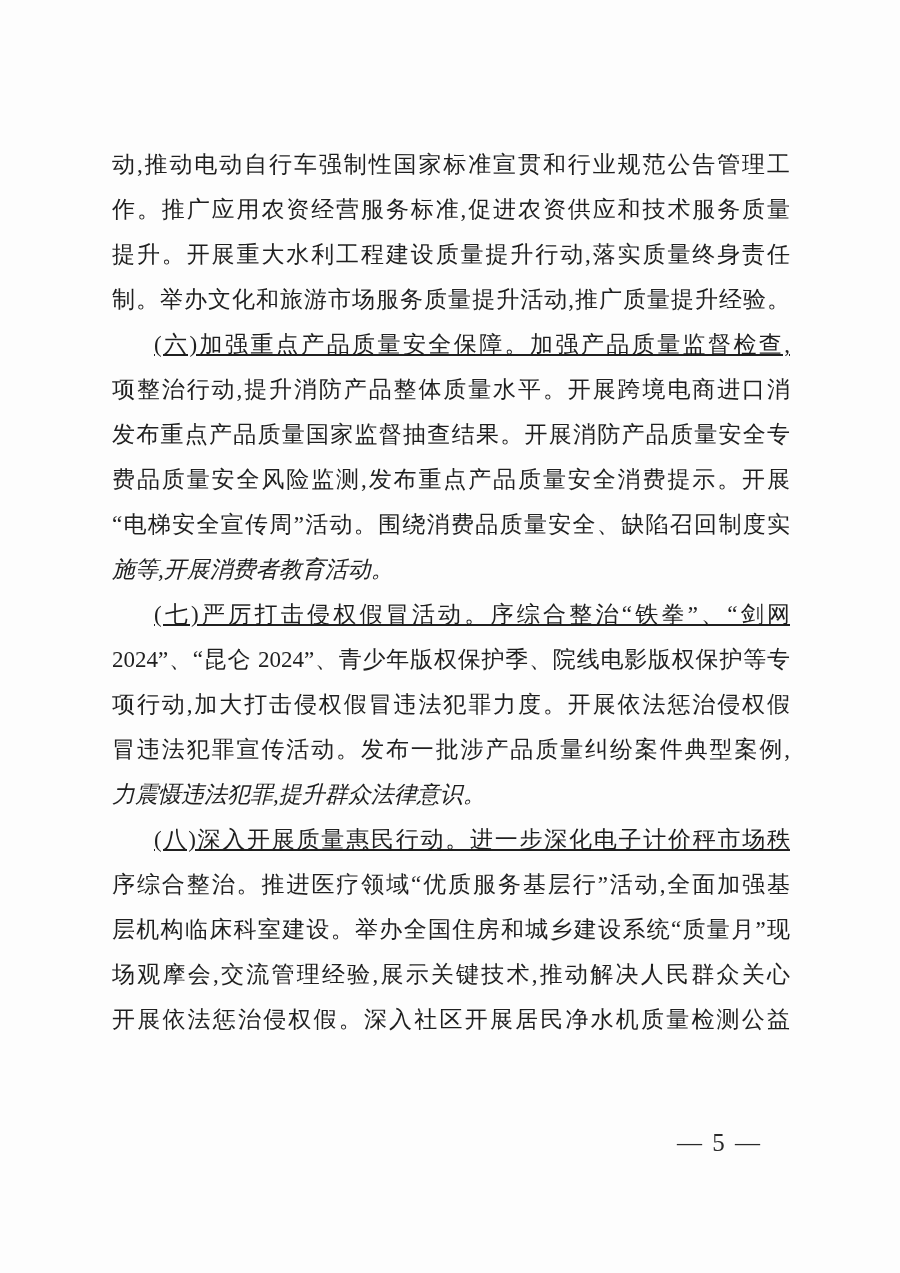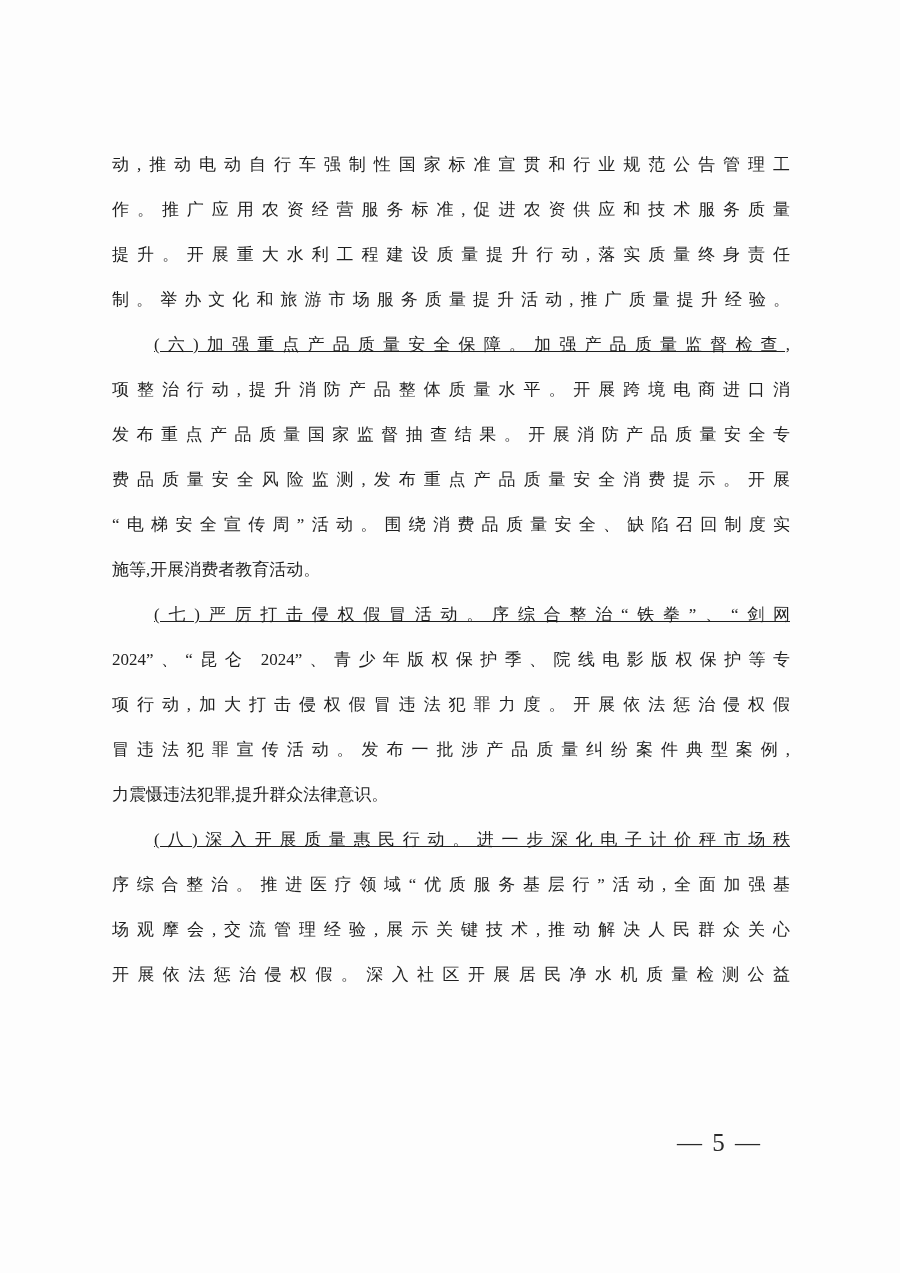--- a/index.html
+++ b/index.html
@@ -18,33 +18,34 @@
   }
   .text-block {
     position: absolute;
     left: 112px;
     top: 142px;
     width: 678px;
   }
   .tline {
     height: 45px;
     line-height: 45px;
-    font-size: 17px;
+    font-size: 23px;
     text-align: justify;
     text-align-last: justify;
     white-space: normal;
     overflow: hidden;
   }
   .tline.indent {
     padding-left: 42px;
     text-decoration: underline;
   }
   .tline.short {
     text-align: center;
     text-align-last: left;
+    font-style: italic;
   }
   .page-footer {
     position: absolute;
     top: 1128px;
     right: 138px;
     font-size: 25px;
     line-height: 30px;
     letter-spacing: 2px;
     color: #2a2a2a;
     font-family: "Liberation Serif", "DejaVu Serif", serif;
@@ -77,20 +78,21 @@
       <div class="tline indent">(七)严厉打击侵权假冒活动。序综合整治“铁拳”、“剑网</div>
       <div class="tline">2024”、“昆仑 2024”、青少年版权保护季、院线电影版权保护等专</div>
       <div class="tline">项行动,加大打击侵权假冒违法犯罪力度。开展依法惩治侵权假</div>
       <div class="tline">冒违法犯罪宣传活动。发布一批涉产品质量纠纷案件典型案例,</div>
       <div class="tline short">力震慑违法犯罪,提升群众法律意识。</div>
     </div>
 
     <div>
       <div class="tline indent">(八)深入开展质量惠民行动。进一步深化电子计价秤市场秩</div>
       <div class="tline">序综合整治。推进医疗领域“优质服务基层行”活动,全面加强基</div>
+      <div class="tline">层机构临床科室建设。举办全国住房和城乡建设系统“质量月”现</div>
       <div class="tline">场观摩会,交流管理经验,展示关键技术,推动解决人民群众关心</div>
       <div class="tline">开展依法惩治侵权假。深入社区开展居民净水机质量检测公益</div>
     </div>
 
   </div>
 
   <div class="page-footer">— 5 —</div>
 
 </div>
 

